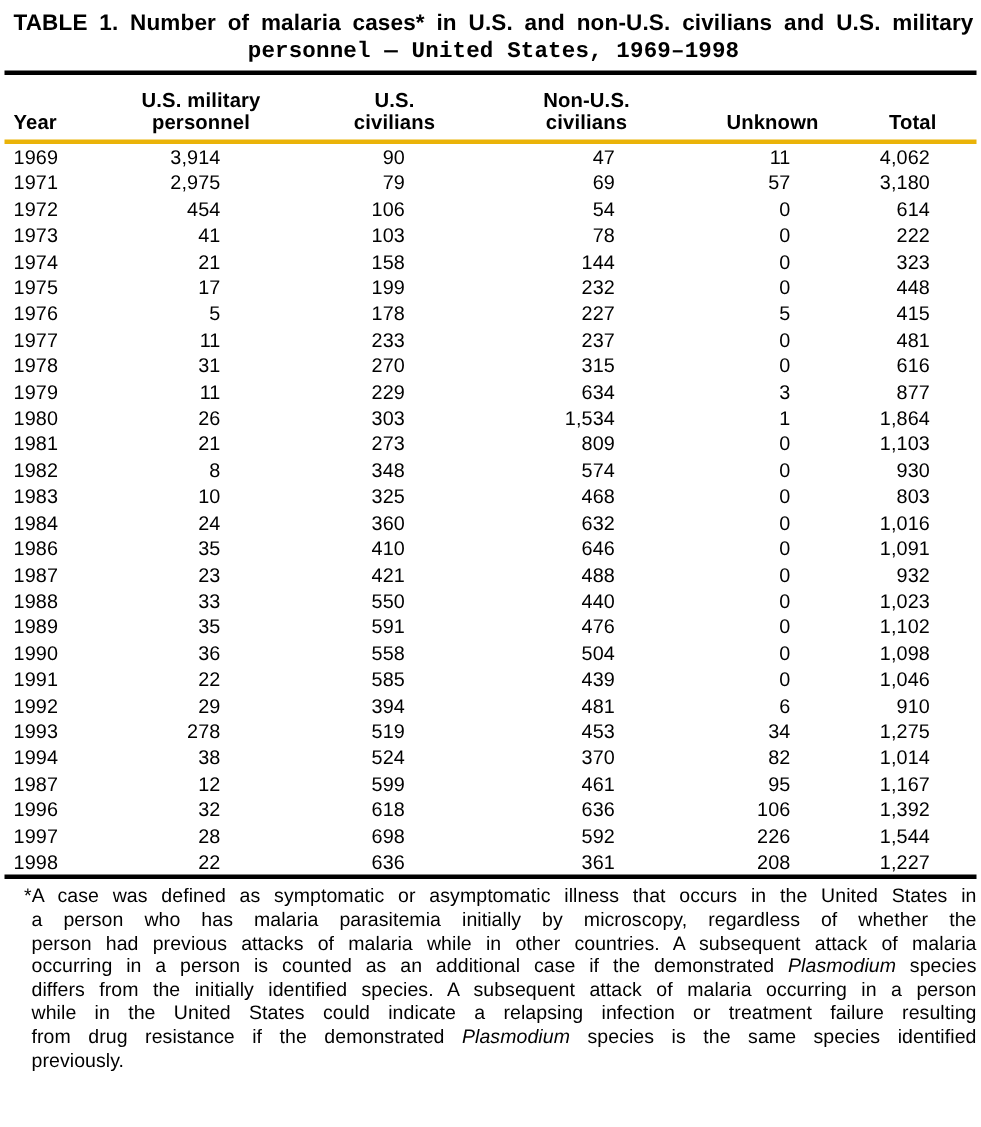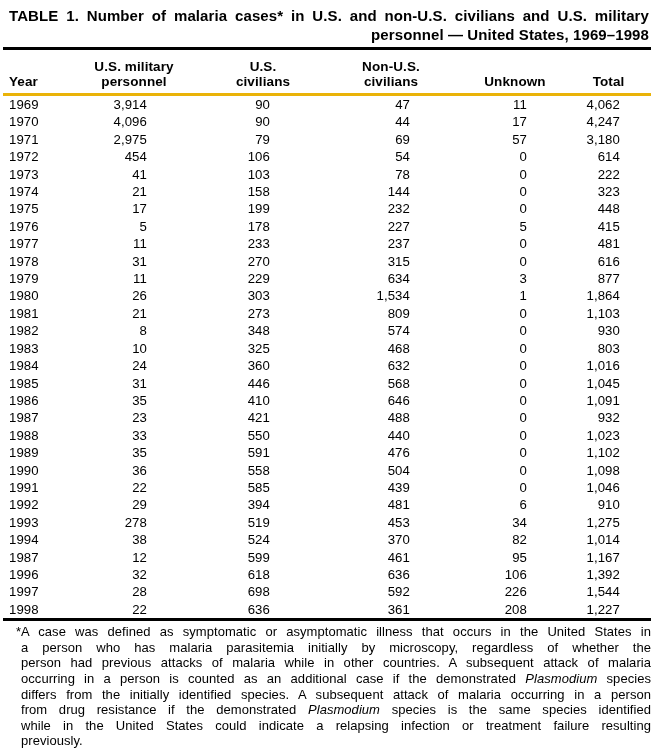--- a/index.html
+++ b/index.html
@@ -1,21 +1,21 @@
 <!DOCTYPE html>
 <html><head>
 <meta charset="utf-8">
 <style>
   html,body{margin:0;padding:0;background:#fff;color:#000;}
   body{width:654px;height:751px;font-family:"Liberation Sans",sans-serif;-webkit-font-smoothing:antialiased;}
   .page{position:relative;width:654px;height:751px;overflow:hidden;background:#fff;}
 
   .table-title{margin:6px 5px 3px 9px;font-weight:bold;font-size:15px;line-height:19px;letter-spacing:0.1px;}
   .title-line1{text-align:justify;text-align-last:justify;}
-  .title-line2{text-align:right;}
+  .title-line2{text-align:center;font-family:Liberation Mono, monospace;}
 
   table.data-table{border-collapse:collapse;table-layout:fixed;width:648px;margin-left:3px;border-top:3px solid #000;}
   col.c1{width:57px;} col.c2{width:148px;} col.c3{width:110px;}
   col.c4{width:146px;} col.c5{width:102px;} col.c6{width:85px;}
 
   thead th{font-weight:bold;font-size:13.5px;line-height:15px;text-align:center;vertical-align:bottom;
            padding:9px 0 4px 0;border-bottom:3px solid #eab308;letter-spacing:0.1px;}
   thead th:nth-child(1){text-align:left;padding-left:6px;}
   thead th .hline{display:block;}
 
@@ -81,28 +81,20 @@
     <tbody>
         <tr>
       <td>1969</td>
       <td>3,914</td>
       <td>90</td>
       <td>47</td>
       <td>11</td>
       <td>4,062</td>
     </tr>
         <tr>
-      <td>1970</td>
-      <td>4,096</td>
-      <td>90</td>
-      <td>44</td>
-      <td>17</td>
-      <td>4,247</td>
-    </tr>
-        <tr>
       <td>1971</td>
       <td>2,975</td>
       <td>79</td>
       <td>69</td>
       <td>57</td>
       <td>3,180</td>
     </tr>
         <tr>
       <td>1972</td>
       <td>454</td>
@@ -201,28 +193,20 @@
     </tr>
         <tr>
       <td>1984</td>
       <td>24</td>
       <td>360</td>
       <td>632</td>
       <td>0</td>
       <td>1,016</td>
     </tr>
         <tr>
-      <td>1985</td>
-      <td>31</td>
-      <td>446</td>
-      <td>568</td>
-      <td>0</td>
-      <td>1,045</td>
-    </tr>
-        <tr>
       <td>1986</td>
       <td>35</td>
       <td>410</td>
       <td>646</td>
       <td>0</td>
       <td>1,091</td>
     </tr>
         <tr>
       <td>1987</td>
       <td>23</td>
@@ -321,18 +305,18 @@
     </tr>
       </tbody>
   </table>
 
   <div class="footnote">
       <div class="fn-line fn-first"><span>*A case was defined as symptomatic or asymptomatic illness that occurs in the United States in</span></div>
       <div class="fn-line"><span>a person who has malaria parasitemia initially by microscopy, regardless of whether the</span></div>
       <div class="fn-line"><span>person had previous attacks of malaria while in other countries. A subsequent attack of malaria</span></div>
       <div class="fn-line"><span>occurring in a person is counted as an additional case if the demonstrated </span><i>Plasmodium</i><span> species</span></div>
       <div class="fn-line"><span>differs from the initially identified species. A subsequent attack of malaria occurring in a person</span></div>
+      <div class="fn-line"><span>while in the United States could indicate a relapsing infection or treatment failure resulting</span></div>
       <div class="fn-line"><span>from drug resistance if the demonstrated </span><i>Plasmodium</i><span> species is the same species identified</span></div>
-      <div class="fn-line"><span>while in the United States could indicate a relapsing infection or treatment failure resulting</span></div>
       <div class="fn-line fn-last"><span>previously.</span></div>
     </div>
 
 </div>
 
 </body></html>

